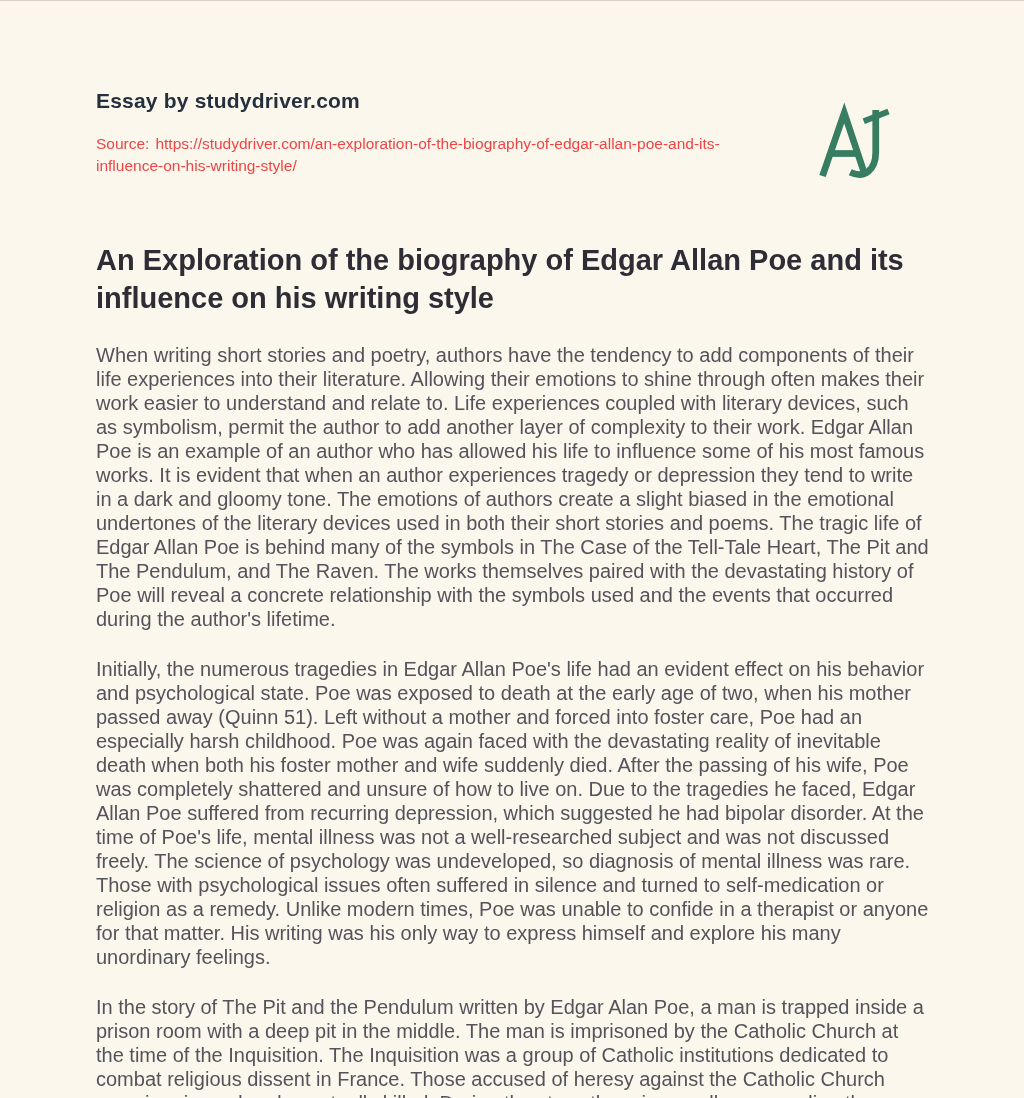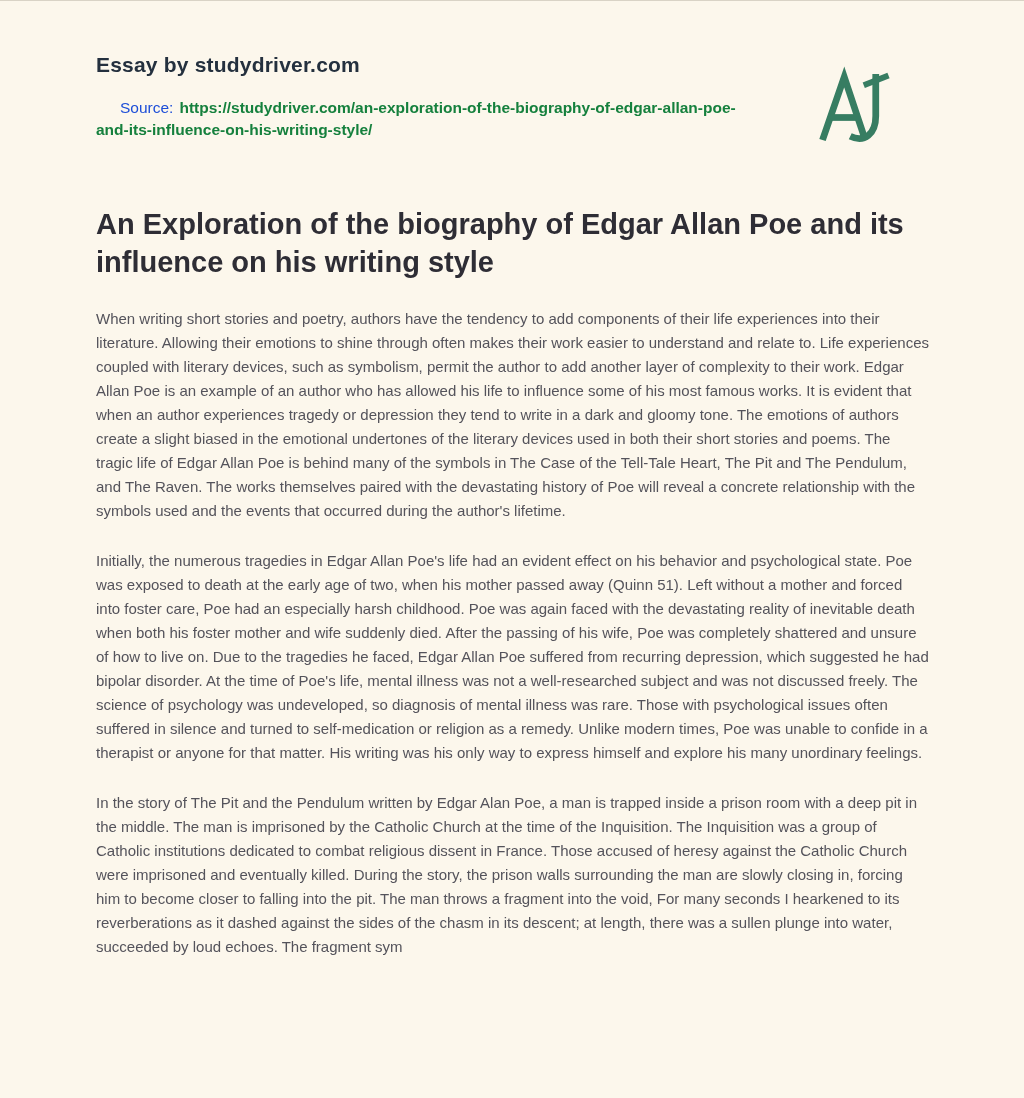--- a/index.html
+++ b/index.html
@@ -15,66 +15,64 @@
   }
   .page {
     width: 1024px;
     height: 1098px;
     padding: 0 96px;
   }
   .header {
     display: flex;
     justify-content: space-between;
     align-items: flex-start;
-    padding-top: 52px;
+    padding-top: 88px;
   }
   .site-title {
     font-size: 21px;
     font-weight: 700;
     color: #24303e;
     letter-spacing: 0.2px;
     margin-bottom: 20px;
   }
   .source-line {
     max-width: 645px;
     font-size: 15.5px;
     line-height: 22px;
   }
   .source-label {
-    color: #1d4ed8;
+    color: #ef4444;
     margin-right: 6px;
-    margin-left: 24px;
   }
   .source-link {
-    color: #15803d;
+    color: #ef4444;
     text-decoration: none;
     word-break: normal;
     overflow-wrap: break-word;
-    font-weight: bold;
   }
   .logo {
     width: 72px;
     height: 98px;
     margin-right: 38px;
     margin-top: 8px;
     flex: 0 0 auto;
   }
   .logo svg { width: 100%; height: 100%; }
   .essay-title {
     margin-top: 46px;
     width: 832px;
     font-size: 29px;
     line-height: 38px;
     font-weight: 600;
     color: #2e2d35;
   }
   .para {
     margin-top: 26px;
     width: 834px;
-    font-size: 15px;
+    font-size: 20px;
     line-height: 24px;
     font-weight: 400;
     color: #54535b;
   }
 </style>
 </head>
 <body>
 
 <div class="page">
 

